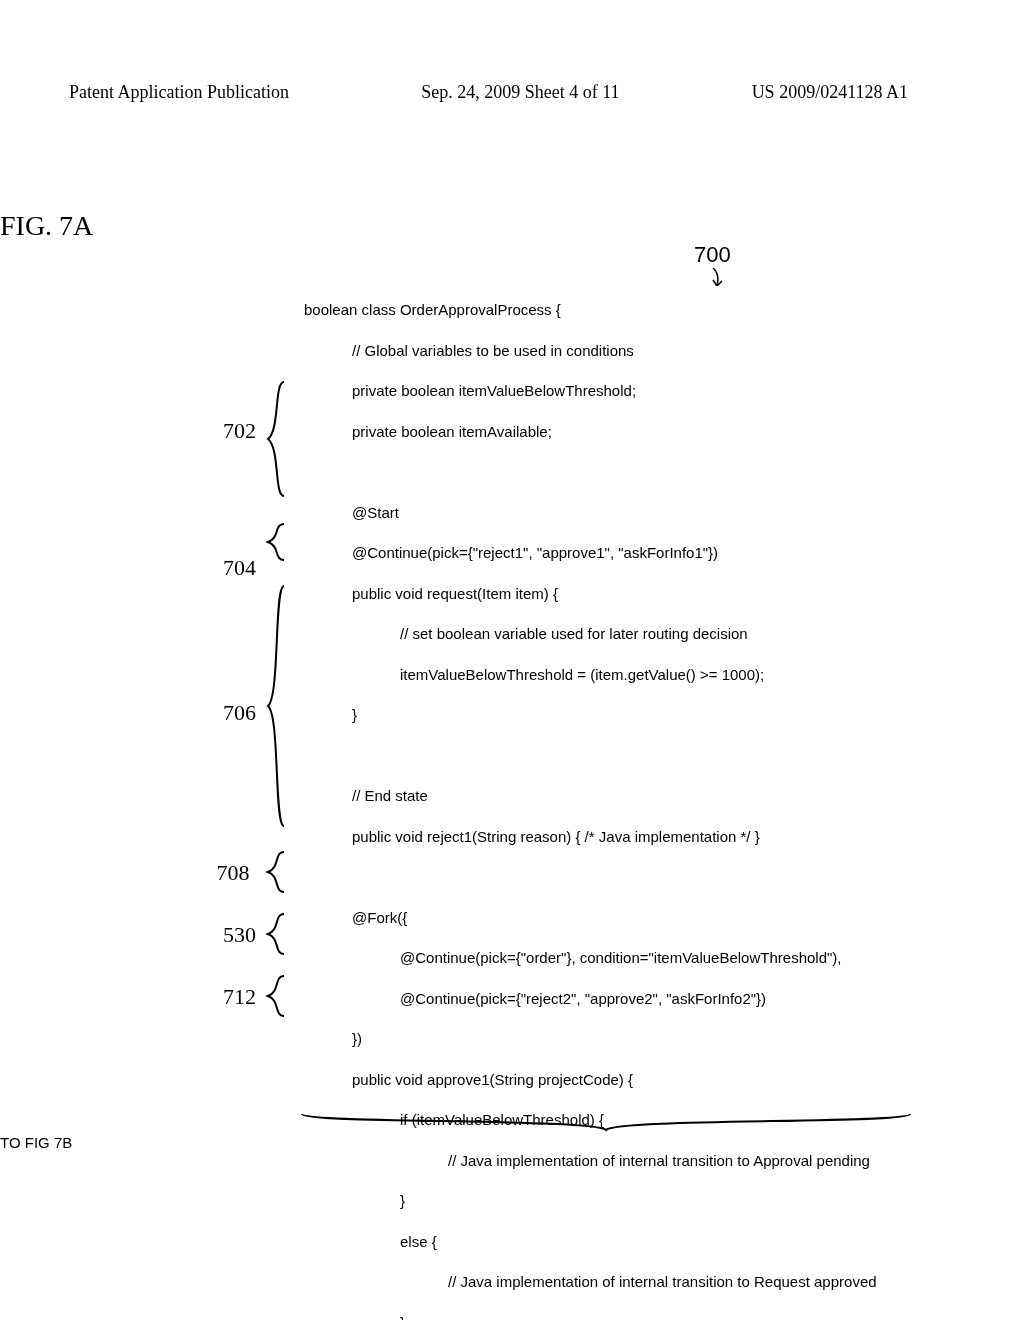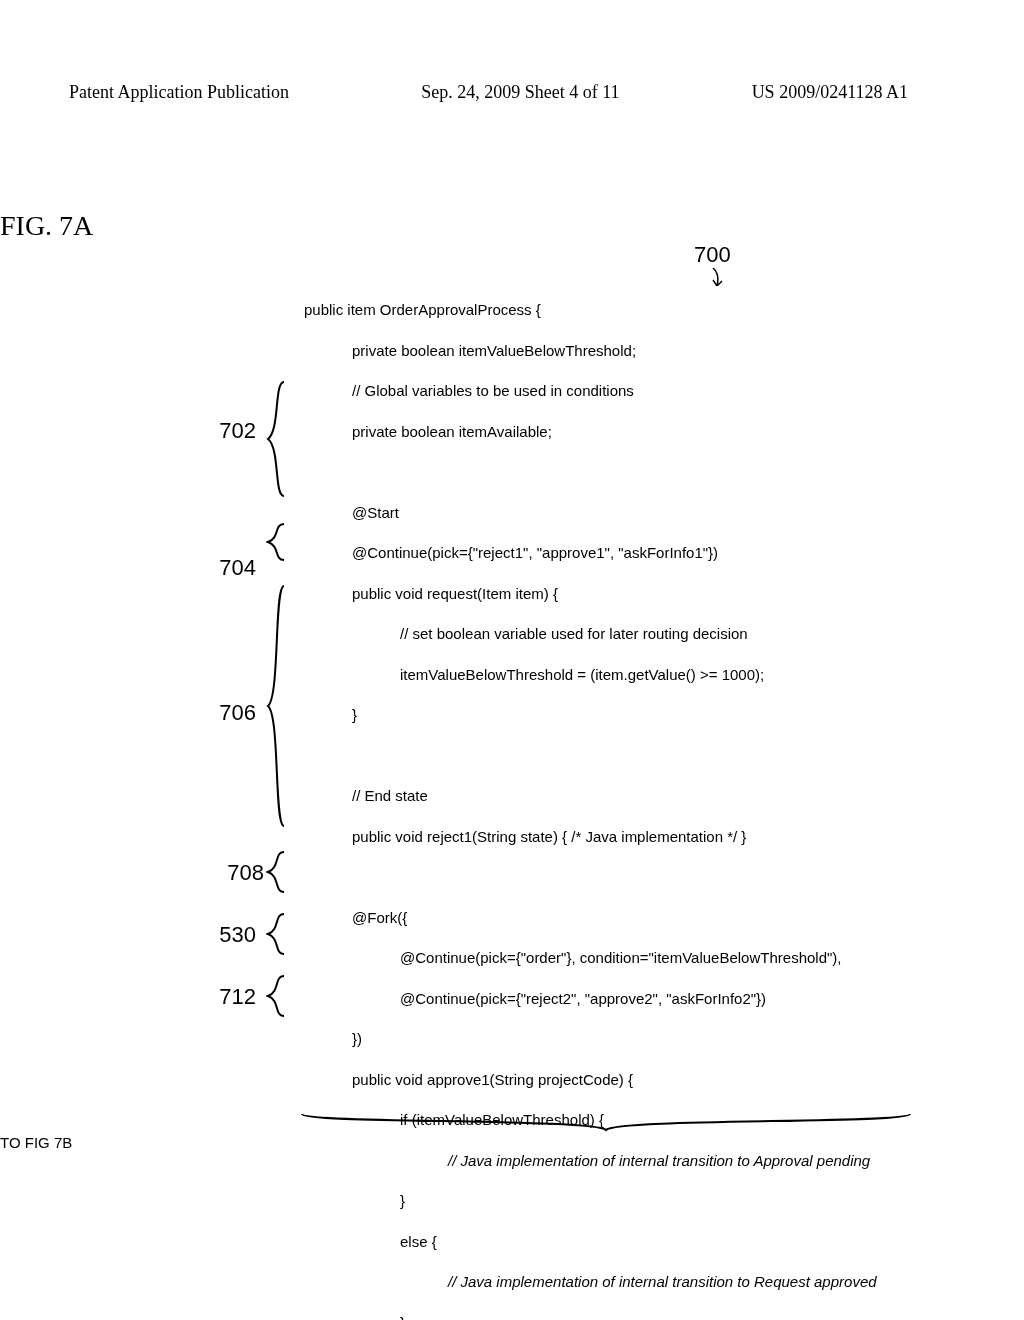--- a/index.html
+++ b/index.html
@@ -49,25 +49,25 @@
     position: absolute;
     top: 280px;
     left: 304px;
     font-family: Arial, Helvetica, sans-serif;
     font-size: 15px;
     line-height: 1.35;
     white-space: pre;
   }
   .indent1 { padding-left: 48px; }
   .indent2 { padding-left: 96px; }
-  .indent3 { padding-left: 144px; font-style: italic; }
+  .indent3 { padding-left: 144px; }
 
   .ref-label {
     position: absolute;
-    font-family: Liberation Sans, sans-serif;
+    font-family: Liberation Serif, serif;
     font-size: 22px;
     text-align: right;
     width: 46px;
   }
   .brace {
     position: absolute;
     width: 22px;
   }
   .brace svg { width: 100%; height: 100%; display: block; }
 
@@ -101,34 +101,34 @@
 <div class="fig-title">FIG. 7A</div>
 
 <div class="ref-700">700</div>
 <div class="ref-700-arrow">
   <svg viewBox="0 0 14 18">
       <path d="M3 0 Q10 6 7 18 M7 18 L3 12 M7 18 L12 13" stroke="#000" stroke-width="1.5" fill="none"></path>
     </svg>
 </div>
 
 <div class="code-block">
-<div>public item OrderApprovalProcess {</div>
+<div>boolean class OrderApprovalProcess {</div>
+<div class="indent1">// Global variables to be used in conditions</div>
 <div class="indent1">private boolean itemValueBelowThreshold;</div>
-<div class="indent1">// Global variables to be used in conditions</div>
 <div class="indent1">private boolean itemAvailable;</div>
 <div>&nbsp;</div>
 <div class="indent1">@Start</div>
 <div class="indent1">@Continue(pick={"reject1", "approve1", "askForInfo1"})</div>
 <div class="indent1">public void request(Item item) {</div>
 <div class="indent2">// set boolean variable used for later routing decision</div>
 <div class="indent2">itemValueBelowThreshold = (item.getValue() &gt;= 1000);</div>
 <div class="indent1">}</div>
 <div>&nbsp;</div>
 <div class="indent1">// End state</div>
-<div class="indent1">public void reject1(String state) { /* Java implementation */ }</div>
+<div class="indent1">public void reject1(String reason) { /* Java implementation */ }</div>
 <div>&nbsp;</div>
 <div class="indent1">@Fork({</div>
 <div class="indent2">@Continue(pick={"order"}, condition="itemValueBelowThreshold"),</div>
 <div class="indent2">@Continue(pick={"reject2", "approve2", "askForInfo2"})</div>
 <div class="indent1">})</div>
 <div class="indent1">public void approve1(String projectCode) {</div>
 <div class="indent2">if (itemValueBelowThreshold) {</div>
 <div class="indent3">// Java implementation of internal transition to Approval pending</div>
 <div class="indent2">}</div>
 <div class="indent2">else {</div>
@@ -160,21 +160,21 @@
     </svg>
 </div>
 
 <div class="ref-label" style="top:700px; left:210px;">706</div>
 <div class="brace" style="top:584px; left:266px; height:244px;">
   <svg viewBox="0 0 22 244" preserveAspectRatio="none">
       <path d="M18 2 C8 2 14 112 2 122 C14 132 8 242 18 242" stroke="#000" stroke-width="2" fill="none"></path>
     </svg>
 </div>
 
-<div class="ref-label" style="top:860px; left:218px;">708</div>
+<div class="ref-label" style="top:860px; left:210px;text-align:center;">708</div>
 <div class="brace" style="top:850px; left:266px; height:44px;">
   <svg viewBox="0 0 22 44" preserveAspectRatio="none">
       <path d="M18 2 C8 2 14 18 2 22 C14 26 8 42 18 42" stroke="#000" stroke-width="2" fill="none"></path>
     </svg>
 </div>
 
 <div class="ref-label" style="top:922px; left:210px;">530</div>
 <div class="brace" style="top:912px; left:266px; height:44px;">
   <svg viewBox="0 0 22 44" preserveAspectRatio="none">
       <path d="M18 2 C8 2 14 18 2 22 C14 26 8 42 18 42" stroke="#000" stroke-width="2" fill="none"></path>

